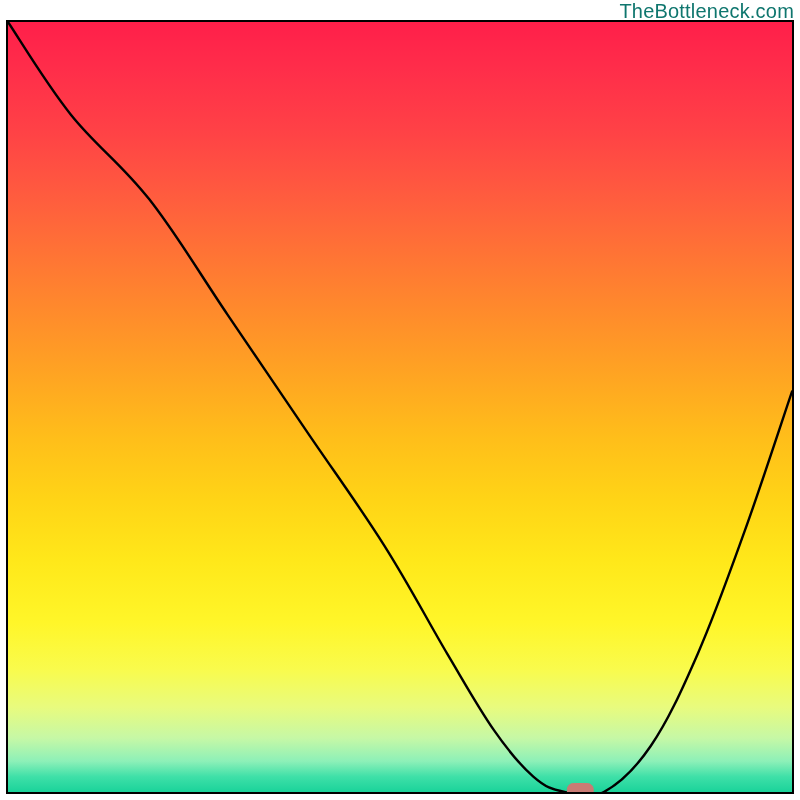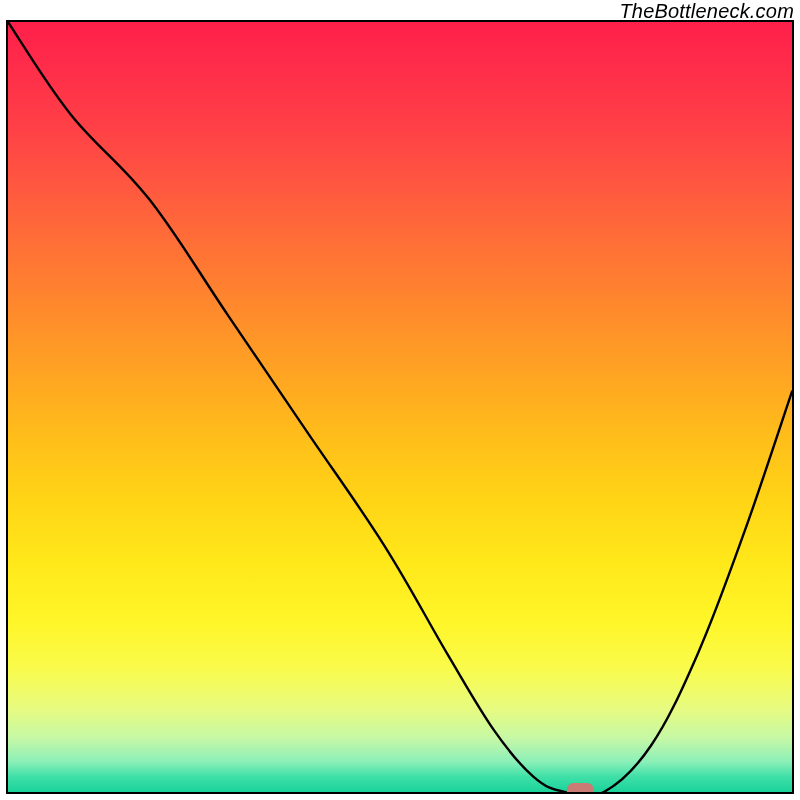--- a/index.html
+++ b/index.html
@@ -59,23 +59,22 @@
   }
   .marker {
     fill: #c97b74;
     stroke: #c97b74;
   }
   .watermark {
     position: absolute;
     top: 0;
     right: 6px;
     font-size: 20px;
-    color: #000000;
+    color: #0f766e;
     letter-spacing: 0.2px;
-    font-style: italic;
   }
 </style>
 </head>
 <body>
 
 <div class="watermark">TheBottleneck.com</div>
 
 <div class="frame">
 
   <div class="gradient"></div>

